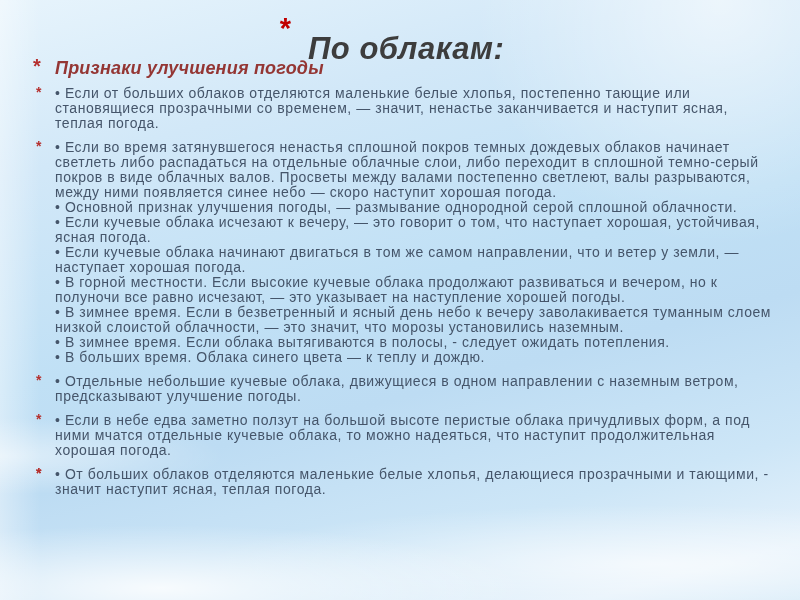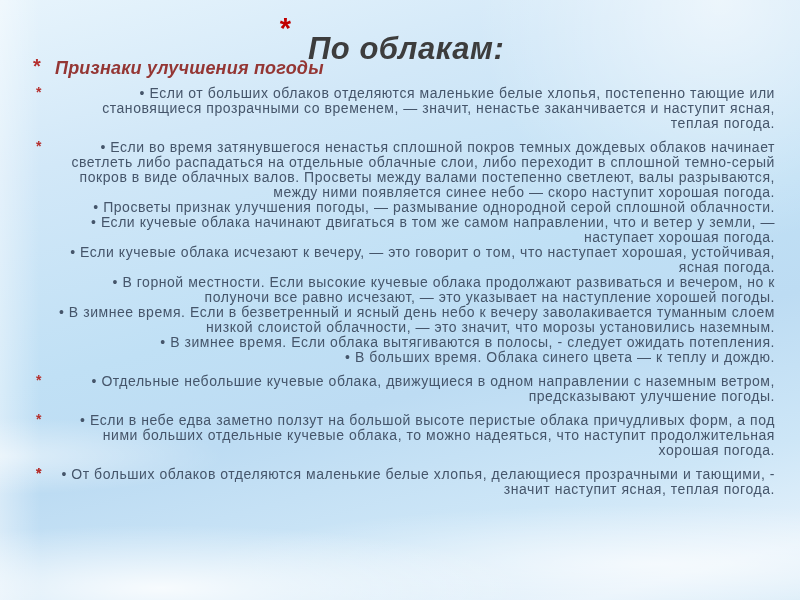--- a/index.html
+++ b/index.html
@@ -31,21 +31,20 @@
   .subtitle-star{position:absolute;left:0;top:-2px;color:var(--marker-red,#b5302e);font-size:20px;}
   .subtitle{
     margin:0;font-size:18px;font-weight:700;font-style:italic;
     color:var(--subtitle-color,#943634);letter-spacing:.2px;
   }
   .block{position:relative;padding-left:22px;margin-bottom:9px;}
   .block-star{position:absolute;left:3px;top:-1px;color:var(--marker-red,#b5302e);font-size:14px;}
   .line{
     margin:0;font-size:14px;line-height:15px;letter-spacing:.55px;
     color:var(--body-color,#45556a);
-    text-align:right;
   }
 </style>
 </head>
 <body>
 
 <div class="slide">
   <div class="title-row">
     <span class="star title-star">*</span>
     <h1 class="title">По облакам:</h1>
   </div>
@@ -59,39 +58,39 @@
         <div class="block">
           <span class="star block-star">*</span>
           <div>
             <p class="line">• Если от больших облаков отделяются маленькие белые хлопья, постепенно тающие или становящиеся прозрачными со временем, — значит, ненастье заканчивается и наступит ясная, теплая погода.</p>
           </div>
         </div>
         <div class="block">
           <span class="star block-star">*</span>
           <div>
             <p class="line">• Если во время затянувшегося ненастья сплошной покров темных дождевых облаков начинает светлеть либо распадаться на отдельные облачные слои, либо переходит в сплошной темно-серый покров в виде облачных валов. Просветы между валами постепенно светлеют, валы разрываются, между ними появляется синее небо — скоро наступит хорошая погода.</p>
-            <p class="line">• Просветы признак улучшения погоды, — размывание однородной серой сплошной облачности.</p>
+            <p class="line">• Основной признак улучшения погоды, — размывание однородной серой сплошной облачности.</p>
+            <p class="line">• Если кучевые облака исчезают к вечеру, — это говорит о том, что наступает хорошая, устойчивая, ясная погода.</p>
             <p class="line">• Если кучевые облака начинают двигаться в том же самом направлении, что и ветер у земли, — наступает хорошая погода.</p>
-            <p class="line">• Если кучевые облака исчезают к вечеру, — это говорит о том, что наступает хорошая, устойчивая, ясная погода.</p>
             <p class="line">• В горной местности. Если высокие кучевые облака продолжают развиваться и вечером, но к полуночи все равно исчезают, — это указывает на наступление хорошей погоды.</p>
             <p class="line">• В зимнее время. Если в безветренный и ясный день небо к вечеру заволакивается туманным слоем низкой слоистой облачности, — это значит, что морозы установились наземным.</p>
             <p class="line">• В зимнее время. Если облака вытягиваются в полосы, - следует ожидать потепления.</p>
             <p class="line">• В больших время. Облака синего цвета — к теплу и дождю.</p>
           </div>
         </div>
         <div class="block">
           <span class="star block-star">*</span>
           <div>
             <p class="line">• Отдельные небольшие кучевые облака, движущиеся в одном направлении с наземным ветром, предсказывают улучшение погоды.</p>
           </div>
         </div>
         <div class="block">
           <span class="star block-star">*</span>
           <div>
-            <p class="line">• Если в небе едва заметно ползут на большой высоте перистые облака причудливых форм, а под ними больших отдельные кучевые облака, то можно надеяться, что наступит продолжительная хорошая погода.</p>
+            <p class="line">• Если в небе едва заметно ползут на большой высоте перистые облака причудливых форм, а под ними мчатся отдельные кучевые облака, то можно надеяться, что наступит продолжительная хорошая погода.</p>
           </div>
         </div>
         <div class="block">
           <span class="star block-star">*</span>
           <div>
           </div>
         </div>
         <div class="block">
           <span class="star block-star">*</span>
           <div>

